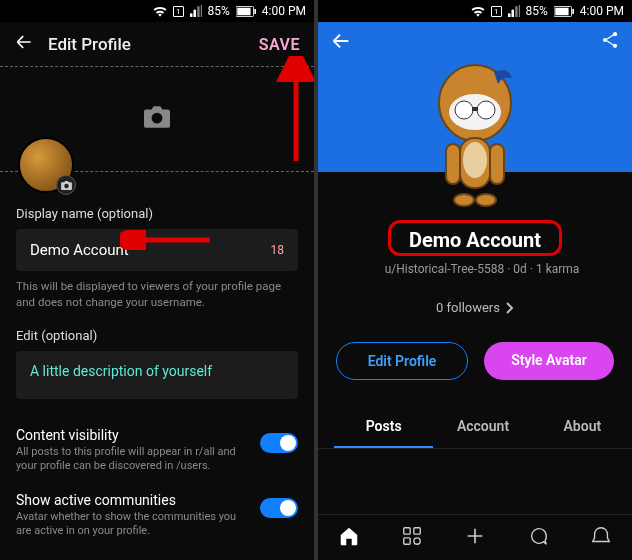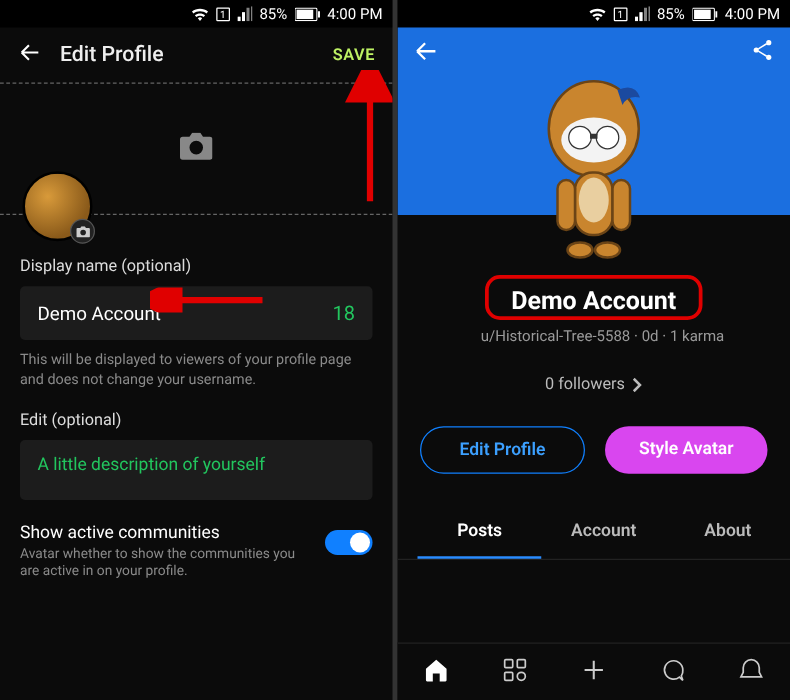--- a/index.html
+++ b/index.html
@@ -41,21 +41,21 @@
   .statusbar svg { display:block; }
   
   .editbar {
     height: 44px;
     display: flex;
     align-items: center;
     padding: 0 14px;
     gap: 14px;
   }
   .editbar .title { font-size: 17px; font-weight: 500; flex:1; }
-  .editbar .save { color: #bef264; font-size: 13px; font-weight:600; letter-spacing:0.5px; }
+  .editbar .save { color: #f9a8d4; font-size: 16px; font-weight:600; letter-spacing:0.5px; }
   .banner-zone {
     border-top: 1px dashed #666;
     border-bottom: 1px dashed #666;
     height: 106px;
     position: relative;
     display:flex;
     align-items:center;
     justify-content:center;
   }
   .banner-cam { color:#888; }
@@ -77,28 +77,28 @@
   .section { padding: 34px 16px 0 16px; }
   .label { font-size: 13px; color:#ddd; margin-bottom:8px; }
   .input-row {
     background:#1c1c1c;
     border-radius:4px;
     padding:12px 14px;
     display:flex;
     align-items:center;
   }
   .input-row .val { flex:1; font-size:15px; color:#fff; }
-  .input-row .counter { color:#22c55e; font-size:16px; }
+  .input-row .counter { color:#fca5a5; font-size:12px; }
   .hint { color:#8a8a8a; font-size:11.5px; line-height:1.35; margin-top:8px; }
   .section2 { padding: 18px 16px 0 16px; }
   .about-box {
     background:#1c1c1c;
     border-radius:4px;
     padding:12px 14px;
-    color:#22c55e;
+    color:#5eead4;
     font-size:14px;
     min-height:48px;
   }
   .toggle-row {
     padding: 0 16px;
     margin-top: 28px;
     display:flex;
     align-items:flex-start;
     gap:10px;
   }
@@ -216,20 +216,27 @@
       <span class="counter">18</span>
     </div>
     <div class="hint">This will be displayed to viewers of your profile page and does not change your username.</div>
   </div>
 
   <div class="section2">
     <div class="label">Edit (optional)</div>
     <div class="about-box">A little description of yourself</div>
   </div>
 
+  <div class="toggle-row">
+    <div class="toggle-text">
+      <div class="toggle-title">Content visibility</div>
+      <div class="toggle-sub">All posts to this profile will appear in r/all and your profile can be discovered in /users.</div>
+    </div>
+    <div class="switch"></div>
+  </div>
 
   <div class="toggle-row second">
     <div class="toggle-text">
       <div class="toggle-title">Show active communities</div>
       <div class="toggle-sub">Avatar whether to show the communities you are active in on your profile.</div>
     </div>
     <div class="switch"></div>
   </div>
 
   <svg class="arrow-save" width="40" height="110">

